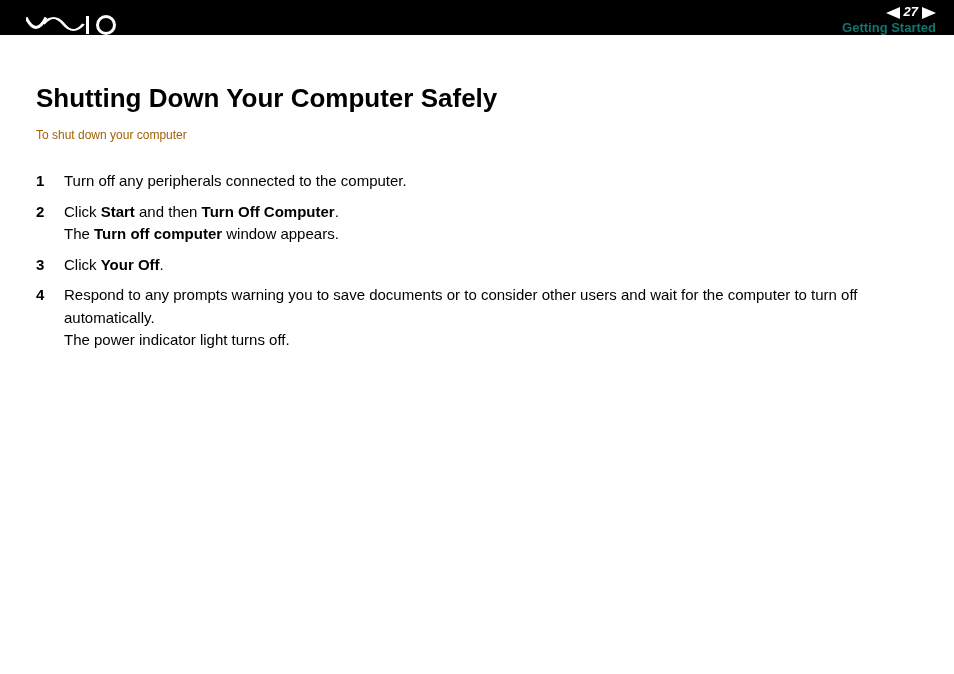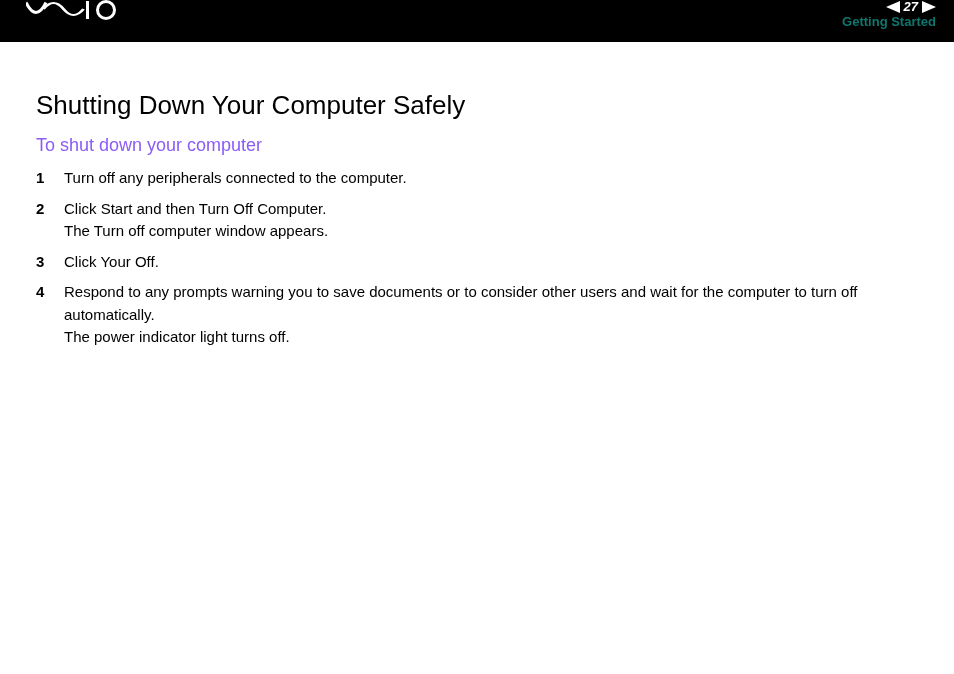--- a/index.html
+++ b/index.html
@@ -1,24 +1,24 @@
 <!DOCTYPE html>
 <html><head>
 <meta charset="utf-8">
 <style>
   * { box-sizing: border-box; margin: 0; padding: 0; }
   html, body { width: 954px; height: 674px; font-family: Arial, Helvetica, sans-serif; background: #fff; color: #000; }
   .header {
     width: 100%;
-    height: 42px;
+    height: 35px;
     background: #000;
     color: #fff;
     position: relative;
     display: flex;
-    align-items: flex-start;
+    align-items: flex-end;
     justify-content: space-between;
     padding: 0 18px 0 26px;
   }
   .logo { display: flex; align-items: center; }
   .logo svg { height: 20px; width: auto; fill: #fff; }
   .header-right { text-align: right; line-height: 1.1; }
   .page-nav { display: flex; align-items: center; justify-content: flex-end; gap: 2px; margin-bottom: 1px;}
   .page-nav .num { font-size: 13px; font-weight: bold; font-style: italic; color: #fff; padding: 0 2px;}
   .arrow-left, .arrow-right { display: inline-block; width: 0; height: 0; }
   .arrow-left {
@@ -33,52 +33,52 @@
     border-left: 14px solid #fff;
     margin-left: 0;
   }
   .section-name { font-size: 13px; font-weight: bold; color: #0f766e; }
   .content {
     padding: 48px 32px 0 36px;
     color: #000;
   }
   h1 {
     font-size: 26px;
-    font-weight: 400;
+    font-weight: 700;
     margin-bottom: 14px;
   }
   .intro {
     font-size: 15px;
     margin-bottom: 18px;
   }
   h2 {
-    font-size: 18px;
+    font-size: 12px;
     font-weight: 400;
-    color: #8b5cf6;
-    margin-bottom: 11px;
+    color: #a16207;
+    margin-bottom: 28px;
   }
   ol.steps {
     list-style: none;
     counter-reset: step;
     font-size: 15px;
     line-height: 1.5;
   }
   ol.steps > li {
     position: relative;
     padding-left: 28px;
     margin-bottom: 8px;
   }
   ol.steps > li .num {
     position: absolute;
     left: 0;
     top: 0;
     font-weight: bold;
   }
   .step-body { display: block; }
-  b { font-weight: normal; }
+  b { font-weight: bold; }
 </style>
 </head>
 <body>
 
 <div class="header">
   <div class="logo">
     <svg viewBox="0 0 200 40" aria-hidden="true">
       <path d="M0 5 Q 20 45 40 5" stroke="#fff" stroke-width="6" fill="none"></path>
       <path d="M40 5 Q 60 -35 80 5 Q 100 45 120 5" stroke="#fff" stroke-width="6" fill="none" transform="translate(-5,15) scale(1,0.6)"></path>
       <rect x="120" y="2" width="6" height="36" fill="#fff"></rect>

